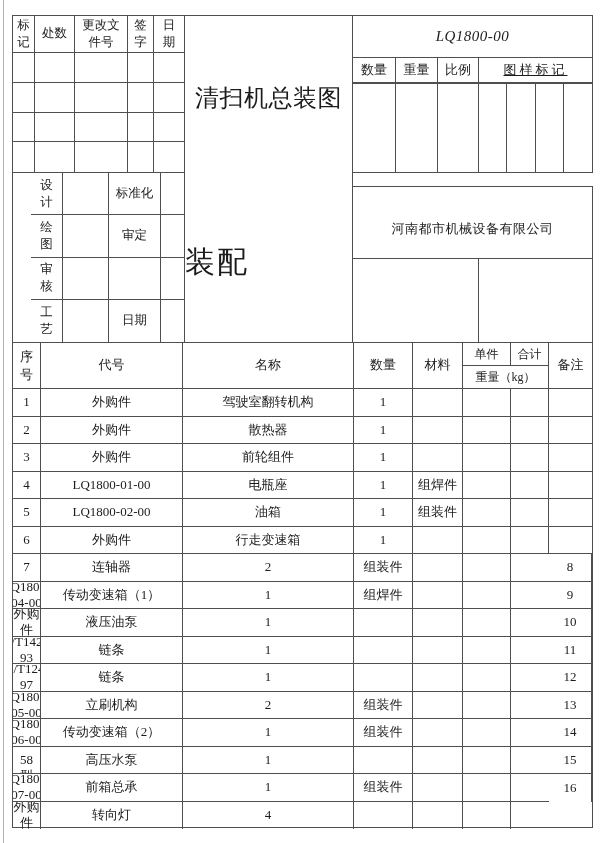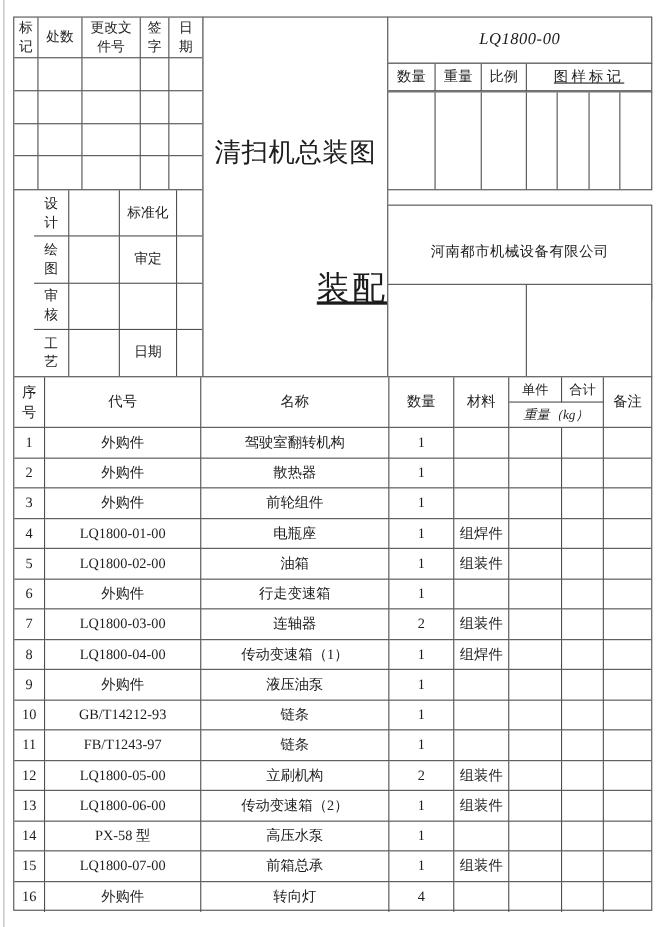--- a/index.html
+++ b/index.html
@@ -47,25 +47,25 @@
   
   #revision-table { left: 0; top: 0; width: 173px; height: 158px; }
   #revision-table .grid { grid-template-columns: 22px 40px 53px 26px 1fr; grid-template-rows: 37px repeat(4, 1fr); }
 
   #approval-table { left: 0; top: 157px; width: 173px; height: 171px; padding-left: 18px; }
   #approval-table .grid { grid-template-columns: 32px 46px 52px 1fr; grid-template-rows: repeat(4, 1fr); }
 
   #title-area { left: 172px; top: 0; width: 169px; height: 328px; }
   .main-title {
     position: absolute; left: 0; top: 66px; width: 100%;
-    text-align: center; font-size: 24px; letter-spacing: 0.5px; white-space: nowrap; margin-top: 40px;
+    text-align: center; font-size: 24px; letter-spacing: 0.5px; white-space: nowrap;
   }
   .sub-title {
     position: absolute; left: 0; top: 226px; width: 100%;
-    text-align: right; font-size: 30px; letter-spacing: 2px; text-decoration: underline;
+    text-align: left; font-size: 30px; letter-spacing: 2px;
   }
 
   #dwg-no-box { left: 340px; top: 0; width: 241px; height: 43px; }
   #dwg-no-box .cell { font-size: 15px; letter-spacing: 0.5px; font-style: italic; }
 
   #spec-header { left: 340px; top: 42px; width: 241px; height: 27px; }
   #spec-header .grid, #spec-cells .grid { grid-template-columns: 43px 42px 41px repeat(4, 1fr); }
   #spec-header .grid { grid-template-columns: 43px 42px 41px 1fr; }
   #spec-header .cell { font-size: 13px; }
   .spaced { letter-spacing: 3px; text-decoration: underline; }
@@ -232,21 +232,21 @@
       <div class="cell span2">
           <span class="stack">序号</span>
         </div>
       <div class="cell span2">代号</div>
       <div class="cell span2">名称</div>
       <div class="cell span2">数量</div>
       <div class="cell span2">材料</div>
       <div class="cell small">单件</div>
       <div class="cell small">合计</div>
       <div class="cell span2 nbr">备注</div>
-      <div class="cell small" style="grid-column: 6 / span 2; font-style: italic;">重量（kg）</div>
+      <div class="cell small" style="grid-column: 6 / span 2;">重量（kg）</div>
     </div>
     <div id="bom-body">
   <div class="cell">1</div>
   <div class="cell">外购件</div>
   <div class="cell">驾驶室翻转机构</div>
   <div class="cell">1</div>
   <div class="cell"></div>
   <div class="cell"></div>
   <div class="cell"></div>
   <div class="cell nbr"></div>
@@ -290,21 +290,20 @@
   <div class="cell">6</div>
   <div class="cell">外购件</div>
   <div class="cell">行走变速箱</div>
   <div class="cell">1</div>
   <div class="cell"></div>
   <div class="cell"></div>
   <div class="cell"></div>
   <div class="cell nbr"></div>
 
   <div class="cell">7</div>
-  <div class="cell">LQ1800-03-00</div>
   <div class="cell">连轴器</div>
   <div class="cell">2</div>
   <div class="cell">组装件</div>
   <div class="cell"></div>
   <div class="cell"></div>
   <div class="cell nbr"></div>
 
   <div class="cell">8</div>
   <div class="cell">LQ1800-04-00</div>
   <div class="cell">传动变速箱（1）</div>

